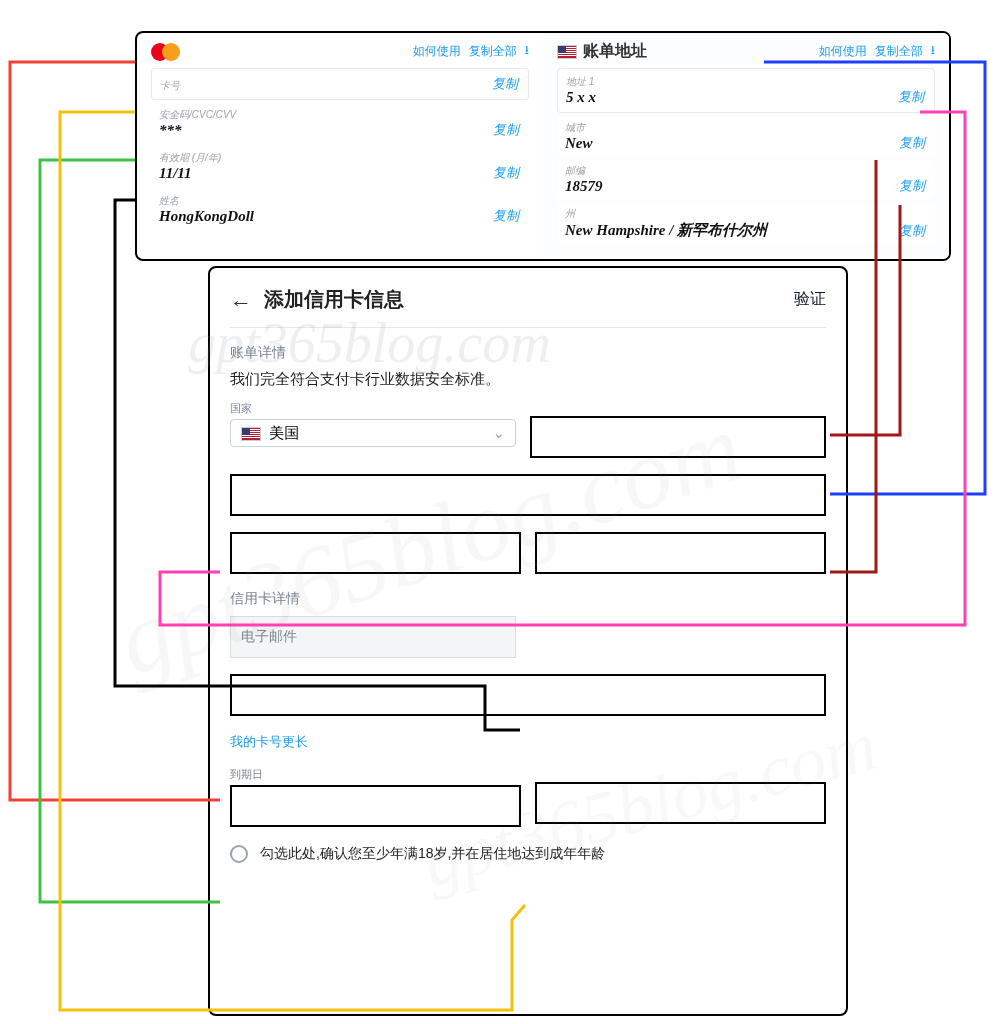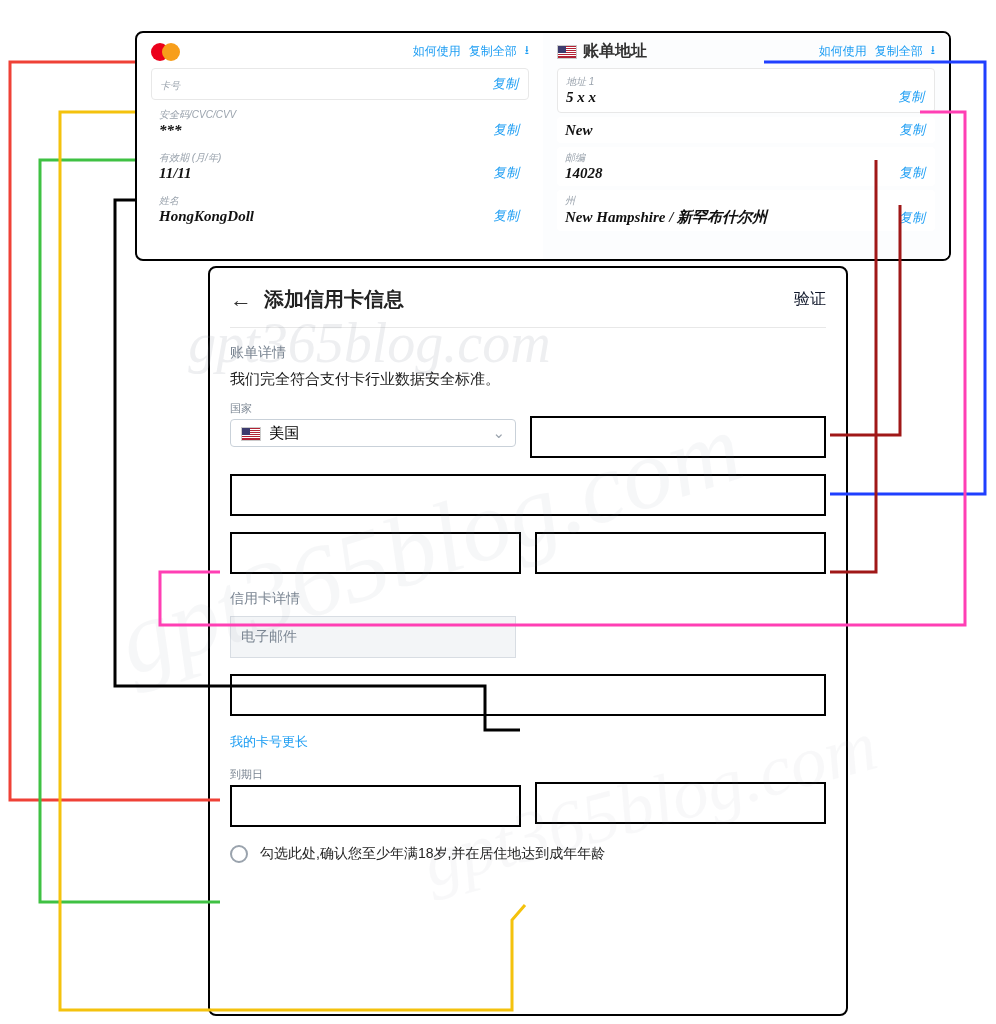--- a/index.html
+++ b/index.html
@@ -134,30 +134,31 @@
         <div class="field-text">
           <div class="field-label">地址 1</div>
           <div class="field-value">5 x x</div>
         </div>
         <span class="copy-btn">复制</span>
       </div>
     </div>
     <div class="card-box nobox">
       <div class="field-row">
         <div class="field-text">
+          <div class="field-label">城市</div>
           <div class="field-value">New</div>
         </div>
         <span class="copy-btn">复制</span>
       </div>
     </div>
     <div class="card-box nobox">
       <div class="field-row">
         <div class="field-text">
           <div class="field-label">邮编</div>
-          <div class="field-value">14028</div>
+          <div class="field-value">18579</div>
         </div>
         <span class="copy-btn">复制</span>
       </div>
     </div>
     <div class="card-box nobox">
       <div class="field-row">
         <div class="field-text">
           <div class="field-label">州</div>
           <div class="field-value">New Hampshire / 新罕布什尔州</div>
         </div>

